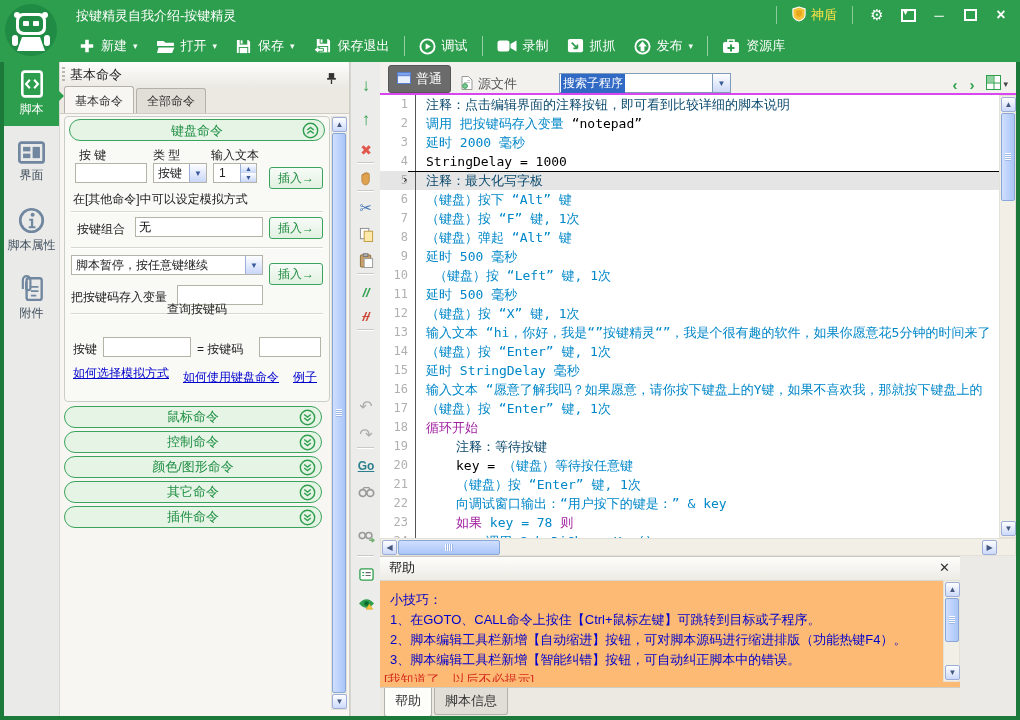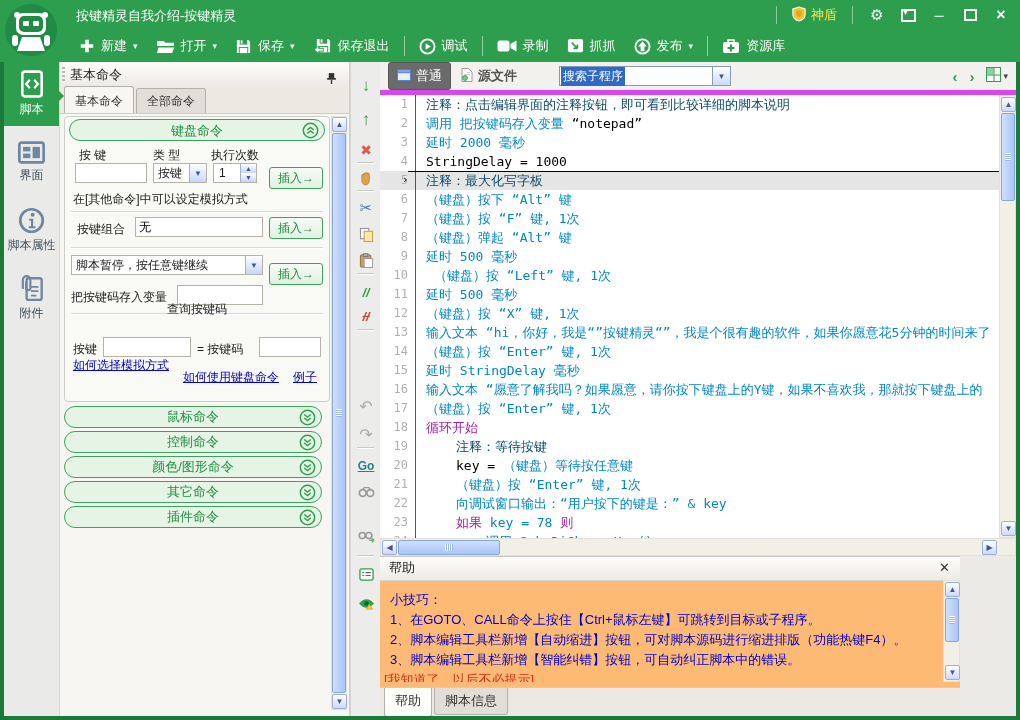--- a/index.html
+++ b/index.html
@@ -63,24 +63,24 @@
   .xp-thumb{position:absolute;background:linear-gradient(90deg,#cfdffe,#aac5f8);border:1px solid #89a7d8;border-radius:2px;box-sizing:border-box;}
   .xp-thumb-h{background:linear-gradient(#cfdffe,#aac5f8);}
   .grip-v{position:absolute;left:3px;right:3px;top:50%;height:8px;margin-top:-4px;background:repeating-linear-gradient(#ffffff 0 1px,#9db8e8 1px 2px);}
   .grip-h{position:absolute;top:3px;bottom:3px;left:50%;width:8px;margin-left:-4px;background:repeating-linear-gradient(90deg,#ffffff 0 1px,#9db8e8 1px 2px);}
   .cp-scroll{position:absolute;right:2px;top:2px;width:16px;height:594px;}
   
   .editstrip{position:absolute;left:350px;top:62px;width:30px;height:654px;background:#ececea;border-left:1px solid #d6d6d2;box-sizing:border-box;}
   .es-item{position:absolute;left:5px;width:20px;height:20px;display:flex;align-items:center;justify-content:center;}
   .es-sep{position:absolute;left:6px;width:17px;height:1px;background:#c9c9c5;border-bottom:1px solid #fff;}
   
-  .ed-toolbar{position:absolute;left:380px;top:62px;width:636px;height:33px;background:#f2f1ed;border-bottom:5px solid #d946ef;display:flex;align-items:center;padding:0 8px;box-sizing:border-box;}
+  .ed-toolbar{position:absolute;left:380px;top:62px;width:636px;height:33px;background:#f2f1ed;border-bottom:2px solid #d946ef;display:flex;align-items:flex-end;padding:0 8px;box-sizing:border-box;}
   .mode-btn{display:flex;align-items:center;gap:5px;padding:4px 8px;border-radius:3px;font-size:13px;}
   .mode-btn.active{background:#6b6b6b;border:1px solid #565656;color:#fff;}
-  .mode-src{display:flex;align-items:center;gap:5px;color:#555;margin-left:10px;font-size:13px;font-weight:bold;}
+  .mode-src{display:flex;align-items:center;gap:5px;color:#555;margin-left:10px;font-size:13px;}
   .searchbox{width:172px;height:20px;border:1px solid #7f9db9;background:#fff;display:flex;align-items:center;margin-left:42px;box-sizing:border-box;}
   .searchbox .selval{background:#316ac5;color:#fff;font-size:12px;padding:1px 2px;margin-left:1px;white-space:nowrap;}
   .searchbox .dd{margin-left:auto;width:17px;align-self:stretch;background:linear-gradient(#fefefe,#cdd9f7);border-left:1px solid #7f9db9;color:#365a96;font-size:8px;display:flex;align-items:center;justify-content:center;}
   .ed-nav{margin-left:auto;display:flex;align-items:center;gap:12px;}
   .nav-arrow{color:#2fa14d;font-weight:bold;font-size:15px;}
   .gridbtn{display:flex;align-items:center;gap:2px;}
   .gridbtn .caret{font-size:9px;color:#444;}
   .code{position:absolute;left:380px;top:95px;width:636px;height:443px;background:#fff;overflow:hidden;font-family:"DejaVu Sans Mono","Liberation Mono",monospace;font-size:13px;}
   .codeline{position:relative;height:19px;line-height:19px;display:flex;white-space:pre;}
   .codeline .ln{flex:none;width:28px;text-align:right;padding-right:7px;color:#b0b0b0;font-size:12px;}
@@ -317,21 +317,21 @@
       <div class="kb-box">
         <div class="pill" style="top:2px;">
           <span>键盘命令</span>
           <span class="chev"><svg width="17" height="17" viewBox="0 0 18 18">
                 <circle cx="9" cy="9" r="7.6" fill="none" stroke="#2f9e4e" stroke-width="1.5"></circle>
                 <path d="M5.5 8.5L9 5.8l3.5 2.7M5.5 12.2L9 9.5l3.5 2.7" stroke="#2f9e4e" stroke-width="1.5" fill="none"></path>
               </svg></span>
         </div>
         <span class="kb-label" style="left:14px;top:30px;">按 键</span>
         <span class="kb-label" style="left:88px;top:30px;">类 型</span>
-        <span class="kb-label" style="left:146px;top:30px;">执行次数</span>
+        <span class="kb-label" style="left:146px;top:30px;">输入文本</span>
         <input class="kb-input" style="left: 10px; top: 46px; width: 72px;">
         <div class="fselect" style="left:88px;top:46px;width:54px;">
           <span>按键</span>
           <span class="dd">▼</span>
         </div>
         <div class="spin" style="left:148px;top:46px;width:44px;">
           <span>1</span>
           <span class="arrows">
               <span>▲</span>
               <span>▼</span>
@@ -350,21 +350,21 @@
         </div>
         <div class="insbtn" style="top:146px;">插入→</div>
         <span class="kb-label" style="left:6px;top:172px;">把按键码存入变量</span>
         <input class="kb-input" style="left: 112px; top: 168px; width: 86px;">
         <div class="kb-hr" style="top:196px;"></div>
         <div class="kb-label" style="left:0;right:0;top:184px;text-align:center;position:absolute;">查询按键码</div>
         <span class="kb-label" style="left:8px;top:224px;">按键</span>
         <input class="kb-input" style="left: 38px; top: 220px; width: 88px;">
         <span class="kb-label" style="left:132px;top:224px;">= 按键码</span>
         <input class="kb-input" style="left: 194px; top: 220px; width: 62px;">
-        <a class="kb-link" style="left:8px;top:240px;">如何选择模拟方式</a>
+        <a class="kb-link" style="left:8px;top:248px;">如何选择模拟方式</a>
         <a class="kb-link" style="left:118px;top:252px;">如何使用键盘命令</a>
         <a class="kb-link" style="left:228px;top:252px;">例子</a>
       </div>
       <div id="grp-bars">
           <div class="grp-bar" style="top: 292px;"><span>鼠标命令</span><span class="chev"><svg width="17" height="17" viewBox="0 0 18 18">
                 <circle cx="9" cy="9" r="7.6" fill="none" stroke="#2f9e4e" stroke-width="1.5"></circle>
                 <path d="M5.5 5.8L9 8.5l3.5-2.7M5.5 9.5L9 12.2l3.5-2.7" stroke="#2f9e4e" stroke-width="1.5" fill="none"></path>
               </svg></span></div>
           <div class="grp-bar" style="top: 317px;"><span>控制命令</span><span class="chev"><svg width="17" height="17" viewBox="0 0 18 18">
                 <circle cx="9" cy="9" r="7.6" fill="none" stroke="#2f9e4e" stroke-width="1.5"></circle>

